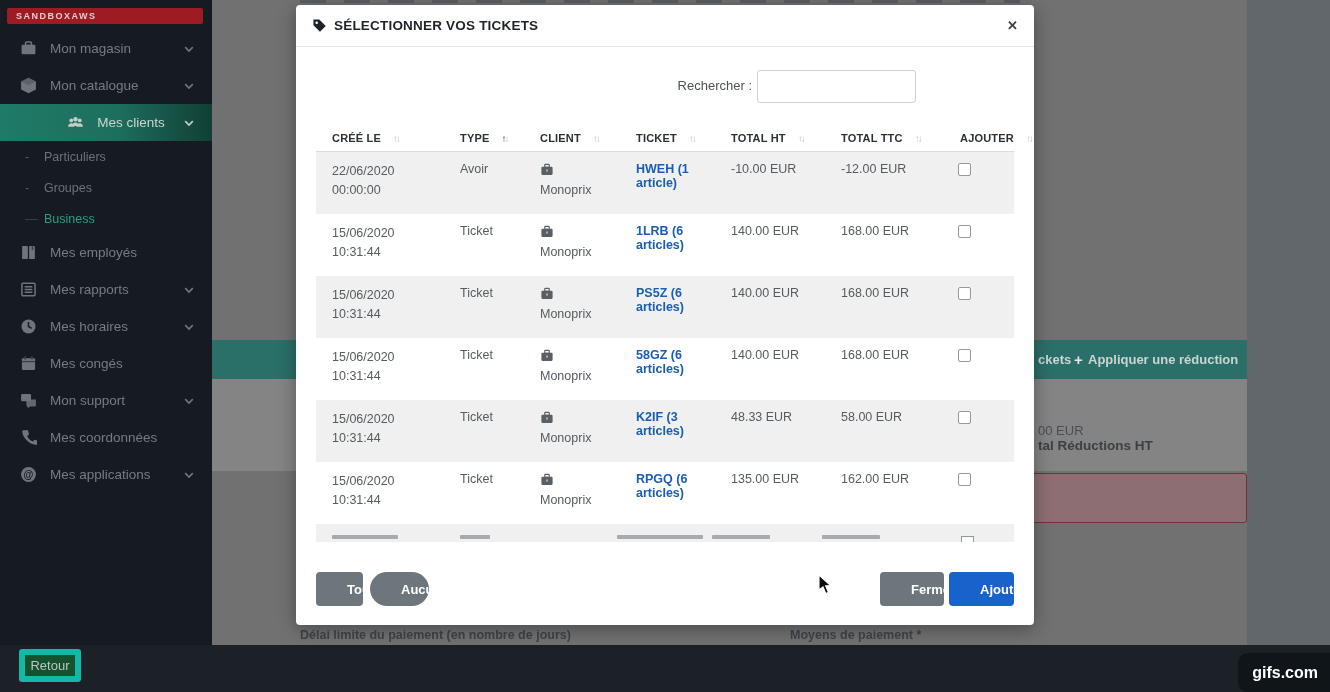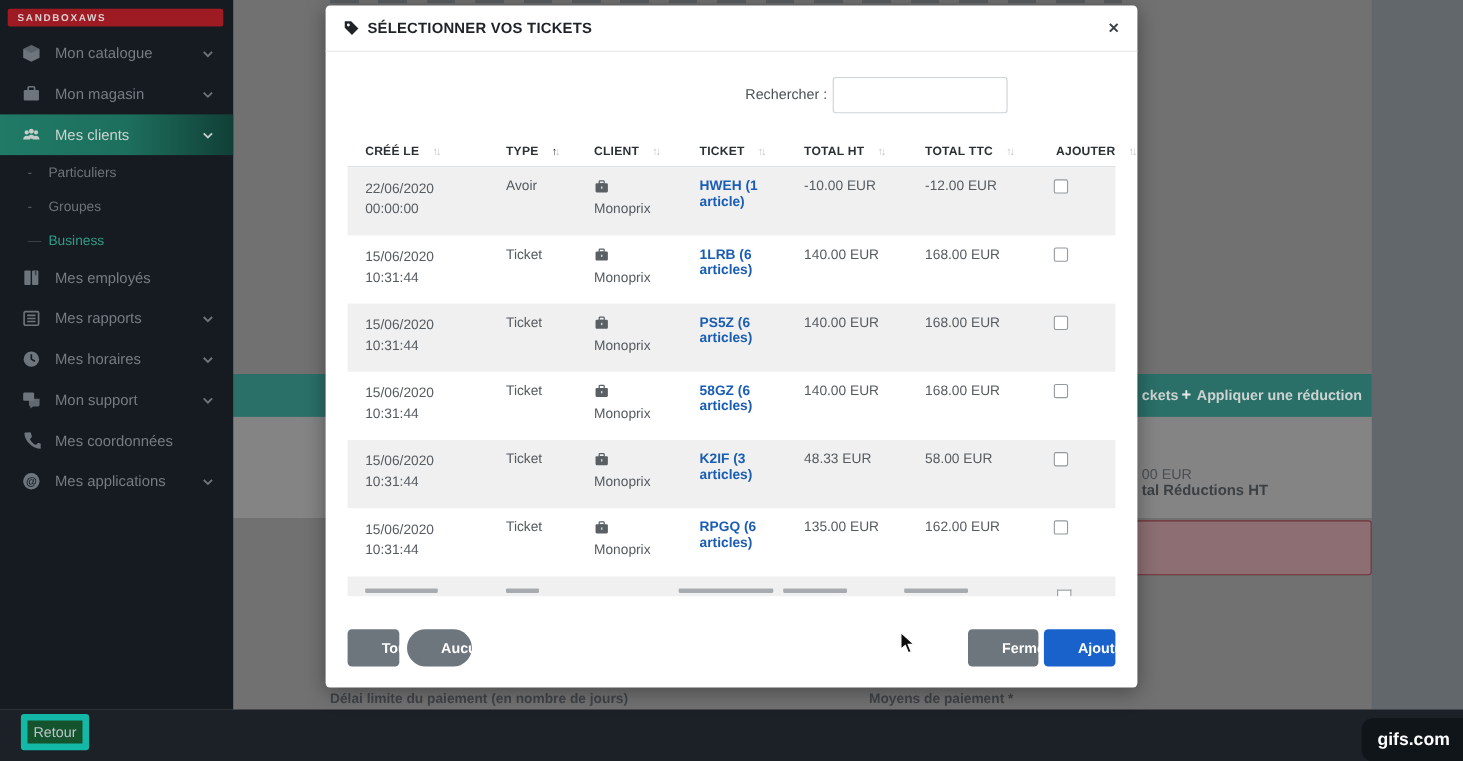--- a/index.html
+++ b/index.html
@@ -32,21 +32,21 @@
   .sidebar { position:absolute; left:0; top:0; width:212px; height:645px; background:#161b21; z-index:3; }
   .brand { position:absolute; left:7px; top:8px; width:196px; height:16px; background:#9e1b24;
       color:#ded0d1; font-size:9px; font-weight:700; letter-spacing:1.5px; line-height:16px;
       padding-left:9px; border-radius:2px; }
   .nav { position:absolute; left:0; top:30px; width:212px; }
   .nav-item { position:relative; height:37px; display:flex; align-items:center; padding-left:20px;
       color:#757c83; font-size:13.5px; cursor:pointer; }
   .nav-item .ic { width:17px; height:17px; margin-right:13px; display:inline-flex; color:#6e757c; flex:0 0 auto; }
   .nav-item .ic svg { width:100%; height:100%; }
   .nav-item .chev { position:absolute; right:18px; color:#6e757c; display:inline-flex; }
-  .nav-item.active { background:linear-gradient(90deg,#1f7a66 0%,#1d6f5d 55%,#113f36 100%); color:#ccd4d1; }
+  .nav-item.active { background:linear-gradient(90deg,#1f7a66 0%,#1d6f5d 55%,#113f36 100%); color:#ccd4d1;justify-content:center; }
   .nav-item.active .ic,.nav-item.active .chev { color:#c2ccc8; }
   .nav-item.sub { height:31px; padding-left:25px; font-size:12.5px; color:#6b7278; }
   .nav-item.sub .bullet { width:19px; color:#565e66; }
   .nav-item.sub.active-sub { background:none; color:#2f9c86; }
   .nav-item.sub.active-sub .bullet { color:#3c464e; letter-spacing:-1px; }
 
   
   .page-footer { position:absolute; left:0; top:645px; width:1330px; height:47px; background:#1c2127; z-index:4; }
   .btn-retour { position:absolute; left:19px; top:4px; width:62px; height:33px; background:#14532d;
       border:6px solid #14b8a6; border-radius:3px; color:#bdc4ca; font-size:13px;
@@ -129,39 +129,39 @@
       <span class="fl right">Moyens de paiement *</span>
     </div>
   </div>
 
   <aside class="sidebar">
     <div class="brand">SANDBOXAWS</div>
     <nav class="nav" id="nav">
         <div class="nav-item">
           <span class="ic">
             <svg viewBox="0 0 16 16" fill="currentColor">
+              <rect x="5.2" y="1.8" width="5.6" height="3.4" rx="1" fill="none" stroke="currentColor" stroke-width="1.4"></rect>
+              <rect x="1.5" y="4.5" width="13" height="9" rx="1"></rect>
+            </svg>
+          </span>
+          <span>Mon magasin</span>
+          <span class="chev">
+            <svg width="10" height="10" viewBox="0 0 10 10">
+              <path d="M1.2 3.2 5 7l3.8-3.8" stroke="currentColor" stroke-width="1.7" fill="none"></path>
+            </svg>
+          </span>
+        </div>
+        <div class="nav-item">
+          <span class="ic">
+            <svg viewBox="0 0 16 16" fill="currentColor">
               <path d="M8 .8 15 4.3v7.4L8 15.2 1 11.7V4.3z"></path>
               <path d="M8 .8 15 4.3 8 7.8 1 4.3z" fill="#3a4148" opacity=".35"></path>
             </svg>
           </span>
           <span>Mon catalogue</span>
-          <span class="chev">
-            <svg width="10" height="10" viewBox="0 0 10 10">
-              <path d="M1.2 3.2 5 7l3.8-3.8" stroke="currentColor" stroke-width="1.7" fill="none"></path>
-            </svg>
-          </span>
-        </div>
-        <div class="nav-item">
-          <span class="ic">
-            <svg viewBox="0 0 16 16" fill="currentColor">
-              <rect x="5.2" y="1.8" width="5.6" height="3.4" rx="1" fill="none" stroke="currentColor" stroke-width="1.4"></rect>
-              <rect x="1.5" y="4.5" width="13" height="9" rx="1"></rect>
-            </svg>
-          </span>
-          <span>Mon magasin</span>
           <span class="chev">
             <svg width="10" height="10" viewBox="0 0 10 10">
               <path d="M1.2 3.2 5 7l3.8-3.8" stroke="currentColor" stroke-width="1.7" fill="none"></path>
             </svg>
           </span>
         </div>
         <div class="nav-item active">
           <span class="ic">
             <svg viewBox="0 0 16 16" fill="currentColor">
               <circle cx="4" cy="6" r="1.8"></circle>
@@ -219,20 +219,31 @@
               <circle cx="8" cy="8" r="6.6"></circle>
               <path d="M8 3.8V8l3 1.8" stroke="#161b21" stroke-width="1.4" fill="none"></path>
             </svg>
           </span>
           <span>Mes horaires</span>
           <span class="chev">
             <svg width="10" height="10" viewBox="0 0 10 10">
               <path d="M1.2 3.2 5 7l3.8-3.8" stroke="currentColor" stroke-width="1.7" fill="none"></path>
             </svg>
           </span>
+        </div>
+        <div class="nav-item">
+          <span class="ic">
+            <svg viewBox="0 0 16 16" fill="currentColor">
+              <rect x="1.8" y="3" width="12.4" height="11" rx="1"></rect>
+              <rect x="4" y="1.2" width="1.6" height="3" fill="#3a4148"></rect>
+              <rect x="10.4" y="1.2" width="1.6" height="3" fill="#3a4148"></rect>
+              <rect x="1.8" y="5.6" width="12.4" height="1.2" fill="#3a4148"></rect>
+            </svg>
+          </span>
+          <span>Mes congés</span>
         </div>
         <div class="nav-item">
           <span class="ic">
             <svg viewBox="0 0 16 16" fill="currentColor">
               <rect x="1" y="1.8" width="9.4" height="7" rx="1.2"></rect>
               <path d="M6 7h9v5.4c0 .7-.5 1.2-1.2 1.2H9.6L7.2 15.4v-1.8H7.2C6.5 13.6 6 13.1 6 12.4z" opacity=".85"></path>
             </svg>
           </span>
           <span>Mon support</span>
           <span class="chev">

